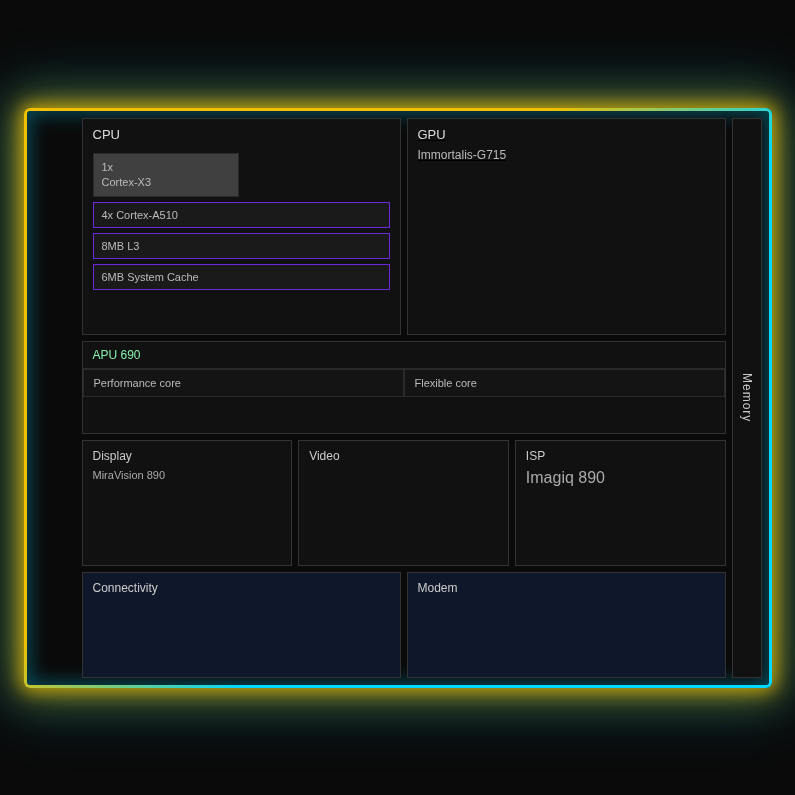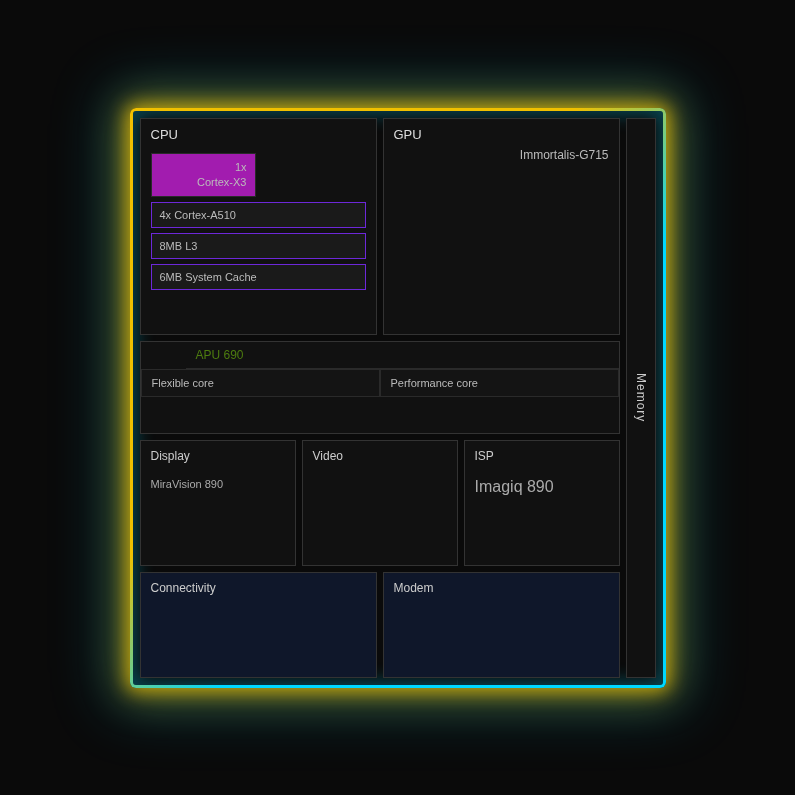--- a/index.html
+++ b/index.html
@@ -10,22 +10,23 @@
       background: #0a0a0a;
       display: flex;
       align-items: center;
       justify-content: center;
       font-family: 'Segoe UI', Arial, sans-serif;
       overflow: hidden;
     }
 
     .chip-container {
       position: relative;
-      width: 536px;
+      width: 748px;
       height: 580px;
+      padding-left: 48px;
     }
 
     
     .outer-border {
       position: absolute;
       inset: 0;
       border-radius: 6px;
       border: 3px solid transparent;
       background: linear-gradient(#0a0a0a, #0a0a0a) padding-box,
                   linear-gradient(135deg, #f0c000 0%, #f0c000 40%, #00d8ff 60%, #00d8ff 100%) border-box;
@@ -84,57 +85,56 @@
       gap: 5px;
     }
 
     .cpu-row1 {
       display: grid;
       grid-template-columns: 1fr 1fr;
       gap: 5px;
     }
 
     .cpu-sub {
-      background: #a21caf;
+      background: #404040;
       border: 1px solid #2a2a2a;
       padding: 6px 8px;
       font-size: 11px;
       color: #bbb;
       line-height: 1.4;
-      text-align: right;
     }
 
     .cpu-sub-full {
       background: #1a1a1a;
       border: 1px solid #6d28d9;
       padding: 6px 8px;
       font-size: 11px;
       color: #bbb;
     }
 
     
     .gpu-block {
       background: #111;
       border: 1.5px solid #333;
       padding: 8px 10px;
+      text-decoration: underline;
     }
 
     
     .apu-block {
       background: #111;
       border: 1.5px solid #333;
       padding: 0;
     }
 
     .apu-header {
       padding: 6px 10px;
       font-size: 12px;
-      color: #4d7c0f;
+      color: #86efac;
       border-bottom: 1px solid #2a2a2a;
-      margin-left: 45px;
     }
 
     .apu-cores {
       display: grid;
       grid-template-columns: 1fr 1fr;
       gap: 0;
     }
 
     .apu-core {
       padding: 7px 10px;
@@ -156,21 +156,21 @@
       border: 1.5px solid #333;
       padding: 8px 10px;
       font-size: 11px;
       color: #bbb;
       min-height: 90px;
     }
 
     .display-block .block-label {
       font-size: 12px;
       color: #ccc;
-      margin-bottom: 15px;
+      margin-bottom: 6px;
     }
 
     
     .row-connectivity {
       display: grid;
       grid-template-columns: 1fr 1fr;
       gap: 6px;
     }
 
     .connectivity-block {
@@ -215,30 +215,30 @@
               <span>Cortex-X3</span>
             </div>
           </div>
           <div class="cpu-sub-full">4x Cortex-A510</div>
           <div class="cpu-sub-full">8MB L3</div>
           <div class="cpu-sub-full">6MB System Cache</div>
         </div>
 
         <div class="gpu-block">
           <div class="block-label">GPU</div>
-          <div style="font-size:12px;color:#bbb;text-align:right;">Immortalis-G715</div>
+          <div style="font-size:12px;color:#bbb;">Immortalis-G715</div>
         </div>
 
       </div>
 
       <div class="apu-block">
         <div class="apu-header">APU 690</div>
         <div class="apu-cores">
+          <div class="apu-core">Performance core</div>
           <div class="apu-core">Flexible core</div>
-          <div class="apu-core">Performance core</div>
         </div>
       </div>
 
       <div class="row-display">
 
         <div class="display-block">
           <div class="block-label">Display</div>
           <div style="font-size:11px;color:#aaa;">MiraVision 890</div>
         </div>
 

